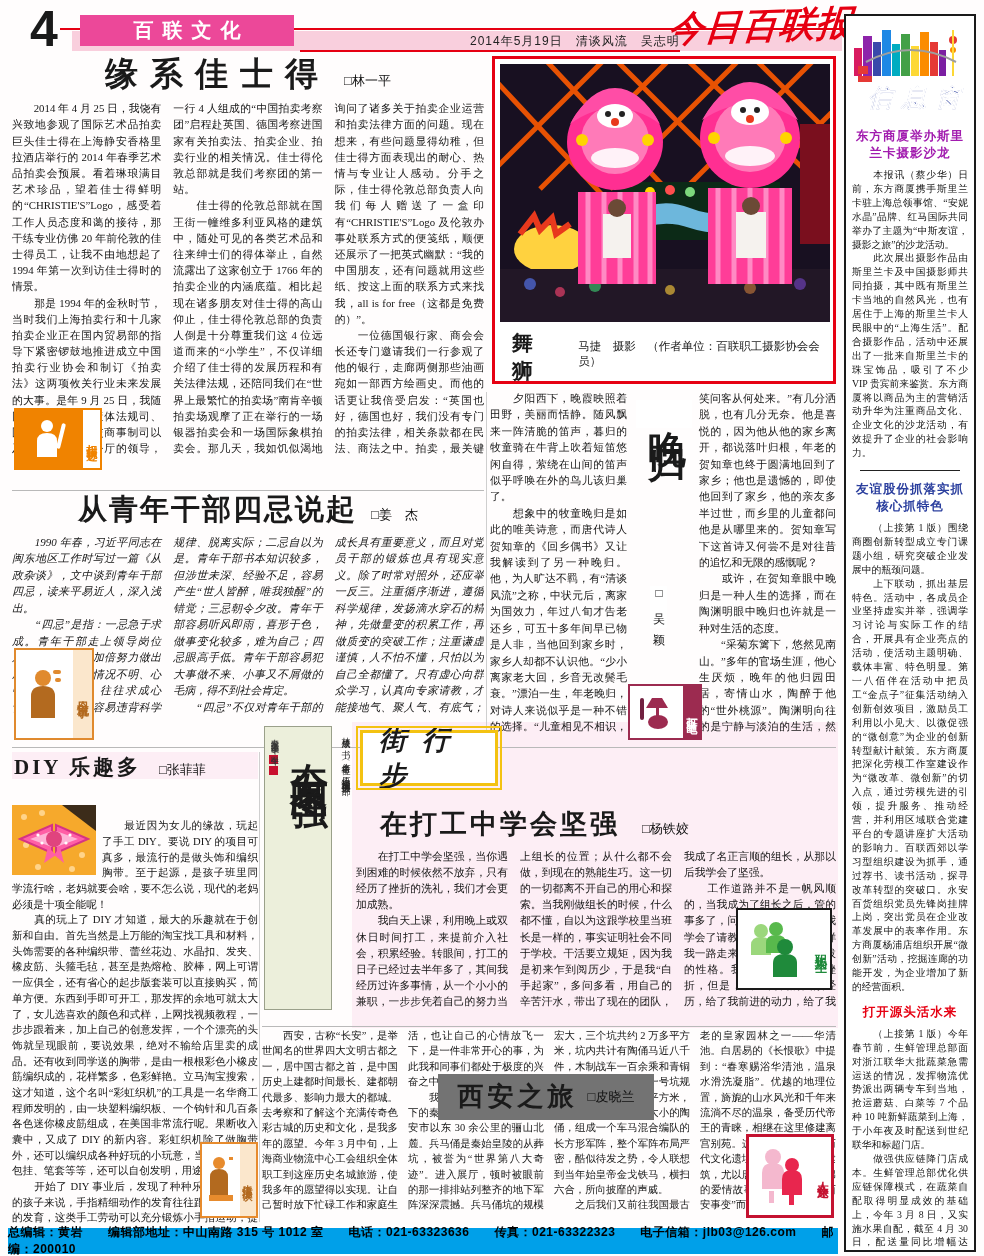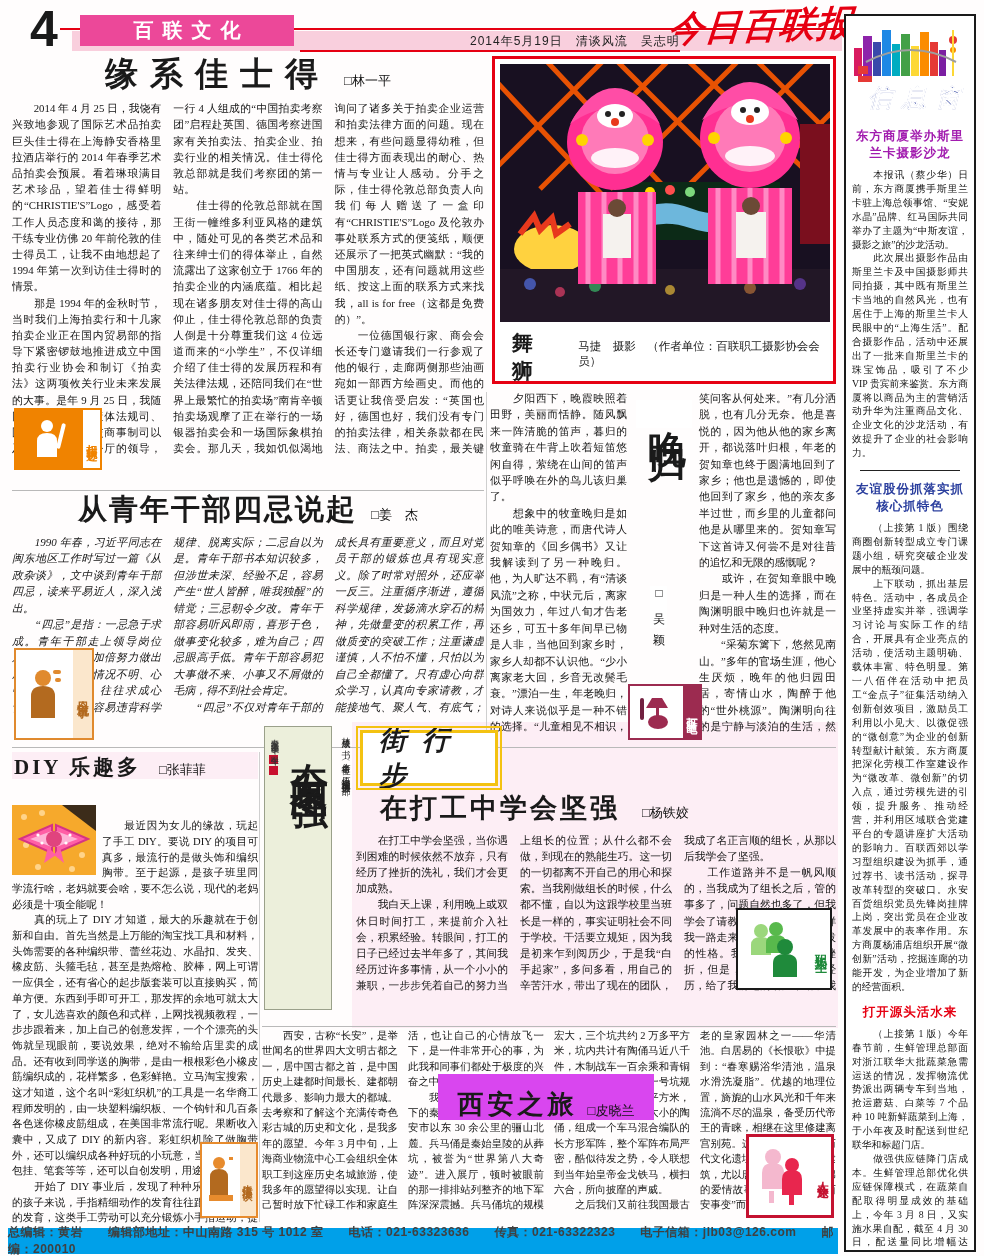--- a/index.html
+++ b/index.html
@@ -55,32 +55,32 @@
   #calli-insc{writing-mode:vertical-rl;text-orientation:upright;font-size:8px;color:#333;letter-spacing:1px;}
   .seal{width:9px;height:9px;background:#c8102e;margin:2px auto;}
   #calli-side{width:20px;writing-mode:vertical-rl;text-orientation:upright;font-size:9px;color:#222;
       padding-top:4px;letter-spacing:1px;}
   
   #streetwalk{position:absolute;left:360px;top:730px;width:138px;height:56px;background:#fff;
       border:3px solid #f3c211;outline:2px solid #f3c211;outline-offset:2px;display:flex;align-items:center;
       justify-content:center;font-size:27px;font-weight:bold;font-style:italic;letter-spacing:16px;padding-left:16px;box-sizing:border-box;}
   
   #art-xian{left:262px;top:1028px;width:574px;height:196px;}
-  #xian-title{position:absolute;left:176px;top:46px;width:216px;height:46px;background:#d946ef;display:flex;
-      align-items:flex-end;justify-content:center;gap:10px;z-index:2;}
+  #xian-title{position:absolute;left:176px;top:46px;width:216px;height:46px;background:#737373;display:flex;
+      align-items:center;justify-content:center;gap:10px;z-index:2;}
   #xian-title .art-title{font-size:26px;letter-spacing:4px;}
   
   #sidebar{position:absolute;left:844px;top:14px;width:132px;height:1238px;border:2px solid #1a1a1a;
       background:#fff;box-sizing:border-box;padding:6px 6px;overflow:hidden;}
   #sidebar .sb-head{font-family:"Liberation Sans",sans-serif;font-weight:bold;font-size:12.5px;text-align:center;
       margin:10px 0 6px 0;letter-spacing:1px;}
   #sidebar .sb-body{font-size:9.8px;line-height:1.42;text-align:justify;white-space:pre-line;color:#141414;}
   #sidebar .sb-div{height:1px;background:#222;margin:10px 8px;}
   
-  #footer{position:absolute;left:8px;top:1228px;width:830px;height:26px;background:#00a0e9;color:#404040;
+  #footer{position:absolute;left:8px;top:1228px;width:830px;height:26px;background:#00a0e9;color:#000000;
       display:flex;align-items:center;justify-content:center;font-size:12px;font-weight:bold;
       font-family:"Liberation Sans",sans-serif;letter-spacing:0.5px;}
   
   #art-a{left:12px;top:56px;width:472px;height:432px;}
   #art-a .art-title{font-size:33px;letter-spacing:12px;}
   #art-a .flow{font-size:10.8px;line-height:1.5;height:372px;}
   #art-siji{left:12px;top:494px;width:472px;height:250px;}
   #art-siji .art-title{font-size:29px;letter-spacing:2px;}
   #art-siji .flow{font-style:italic;font-size:11px;line-height:1.5;height:196px;}
   #art-wangui .flow{font-size:10.8px;line-height:1.52;}
@@ -322,21 +322,21 @@
     </div>
     <div id="calli-side">
       <span>林康成　书</span>
       <span>（作者单位：原物资局机关退休干部）</span>
     </div>
   </div>
 
   <div id="streetwalk">街行步</div>
 
   <div class="art" id="art-dagong">
-    <div class="title-row" style="justify-content:flex-start;padding-left:24px;gap:22px;">
+    <div class="title-row" style="justify-content:flex-start;padding-left:24px;gap:22px;margin-top:16px;">
       <span class="art-title">在打工中学会坚强</span>
       <span class="art-author">□杨铁姣</span>
     </div>
     <div class="flow cols3">　　在打工中学会坚强，当你遇到困难的时候依然不放弃，只有经历了挫折的洗礼，我们才会更加成熟。
 　　我白天上课，利用晚上或双休日时间打工，来提前介入社会，积累经验。转眼间，打工的日子已经过去半年多了，其间我经历过许多事情，从一个小小的兼职，一步步凭着自己的努力当上组长的位置；从什么都不会做，到现在的熟能生巧。这一切的一切都离不开自己的用心和探索。当我刚做组长的时候，什么都不懂，自以为这跟学校里当班长是一样的，事实证明社会不同于学校。干活要立规矩，因为我是初来乍到阅历少，于是我“白手起家”，多问多看，用自己的辛苦汗水，带出了现在的团队，我成了名正言顺的组长，从那以后我学会了坚强。
 　　工作道路并不是一帆风顺的，当我成为了组长之后，管的事多了，问题自然也多了，但我学会了请教有经验的人，就这样我一路走来，造就了我坚忍不拔的性格。我曾经胆小、害怕挫折，但是，我一次次的失败经历，给了我前进的动力，给了我坚定信念，给了我成功的喜悦。
 　　（作者单位：流通学校 1242 班）</div>
     <div class="badge" style="right:4px;bottom:34px;width:96px;height:82px;border-color:#1a1a1a;position:absolute;">
       <div class="pic" style="background:#fff;">
         <svg width="52" height="60" viewBox="0 0 52 60">

